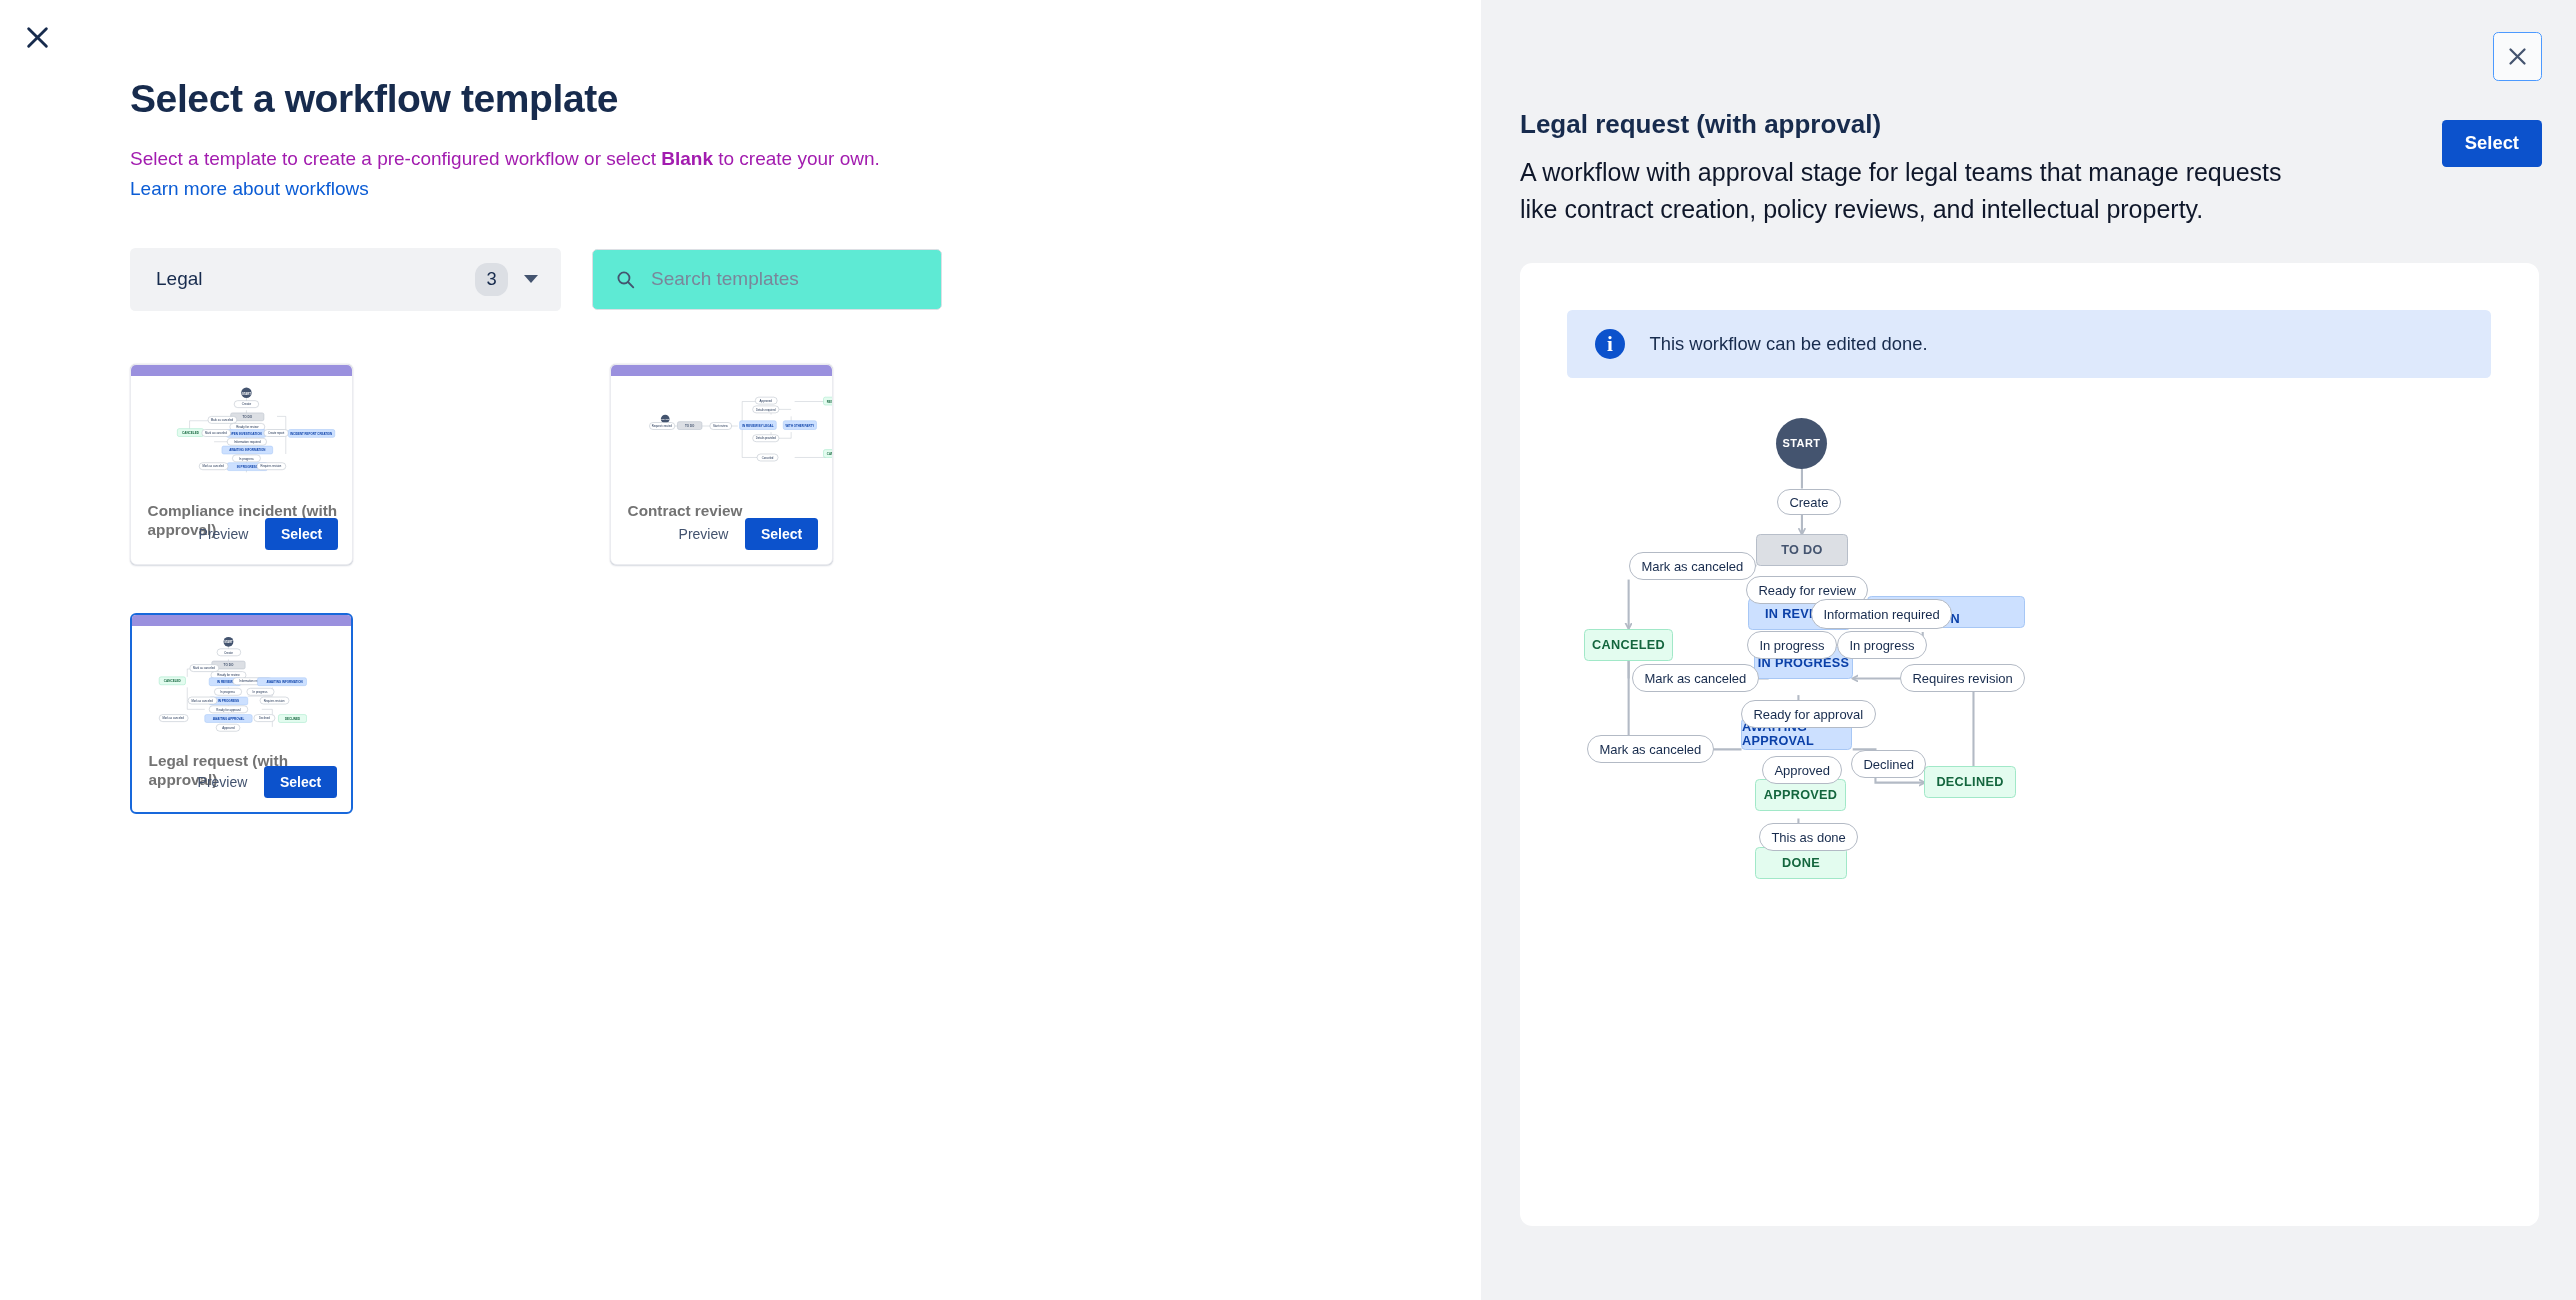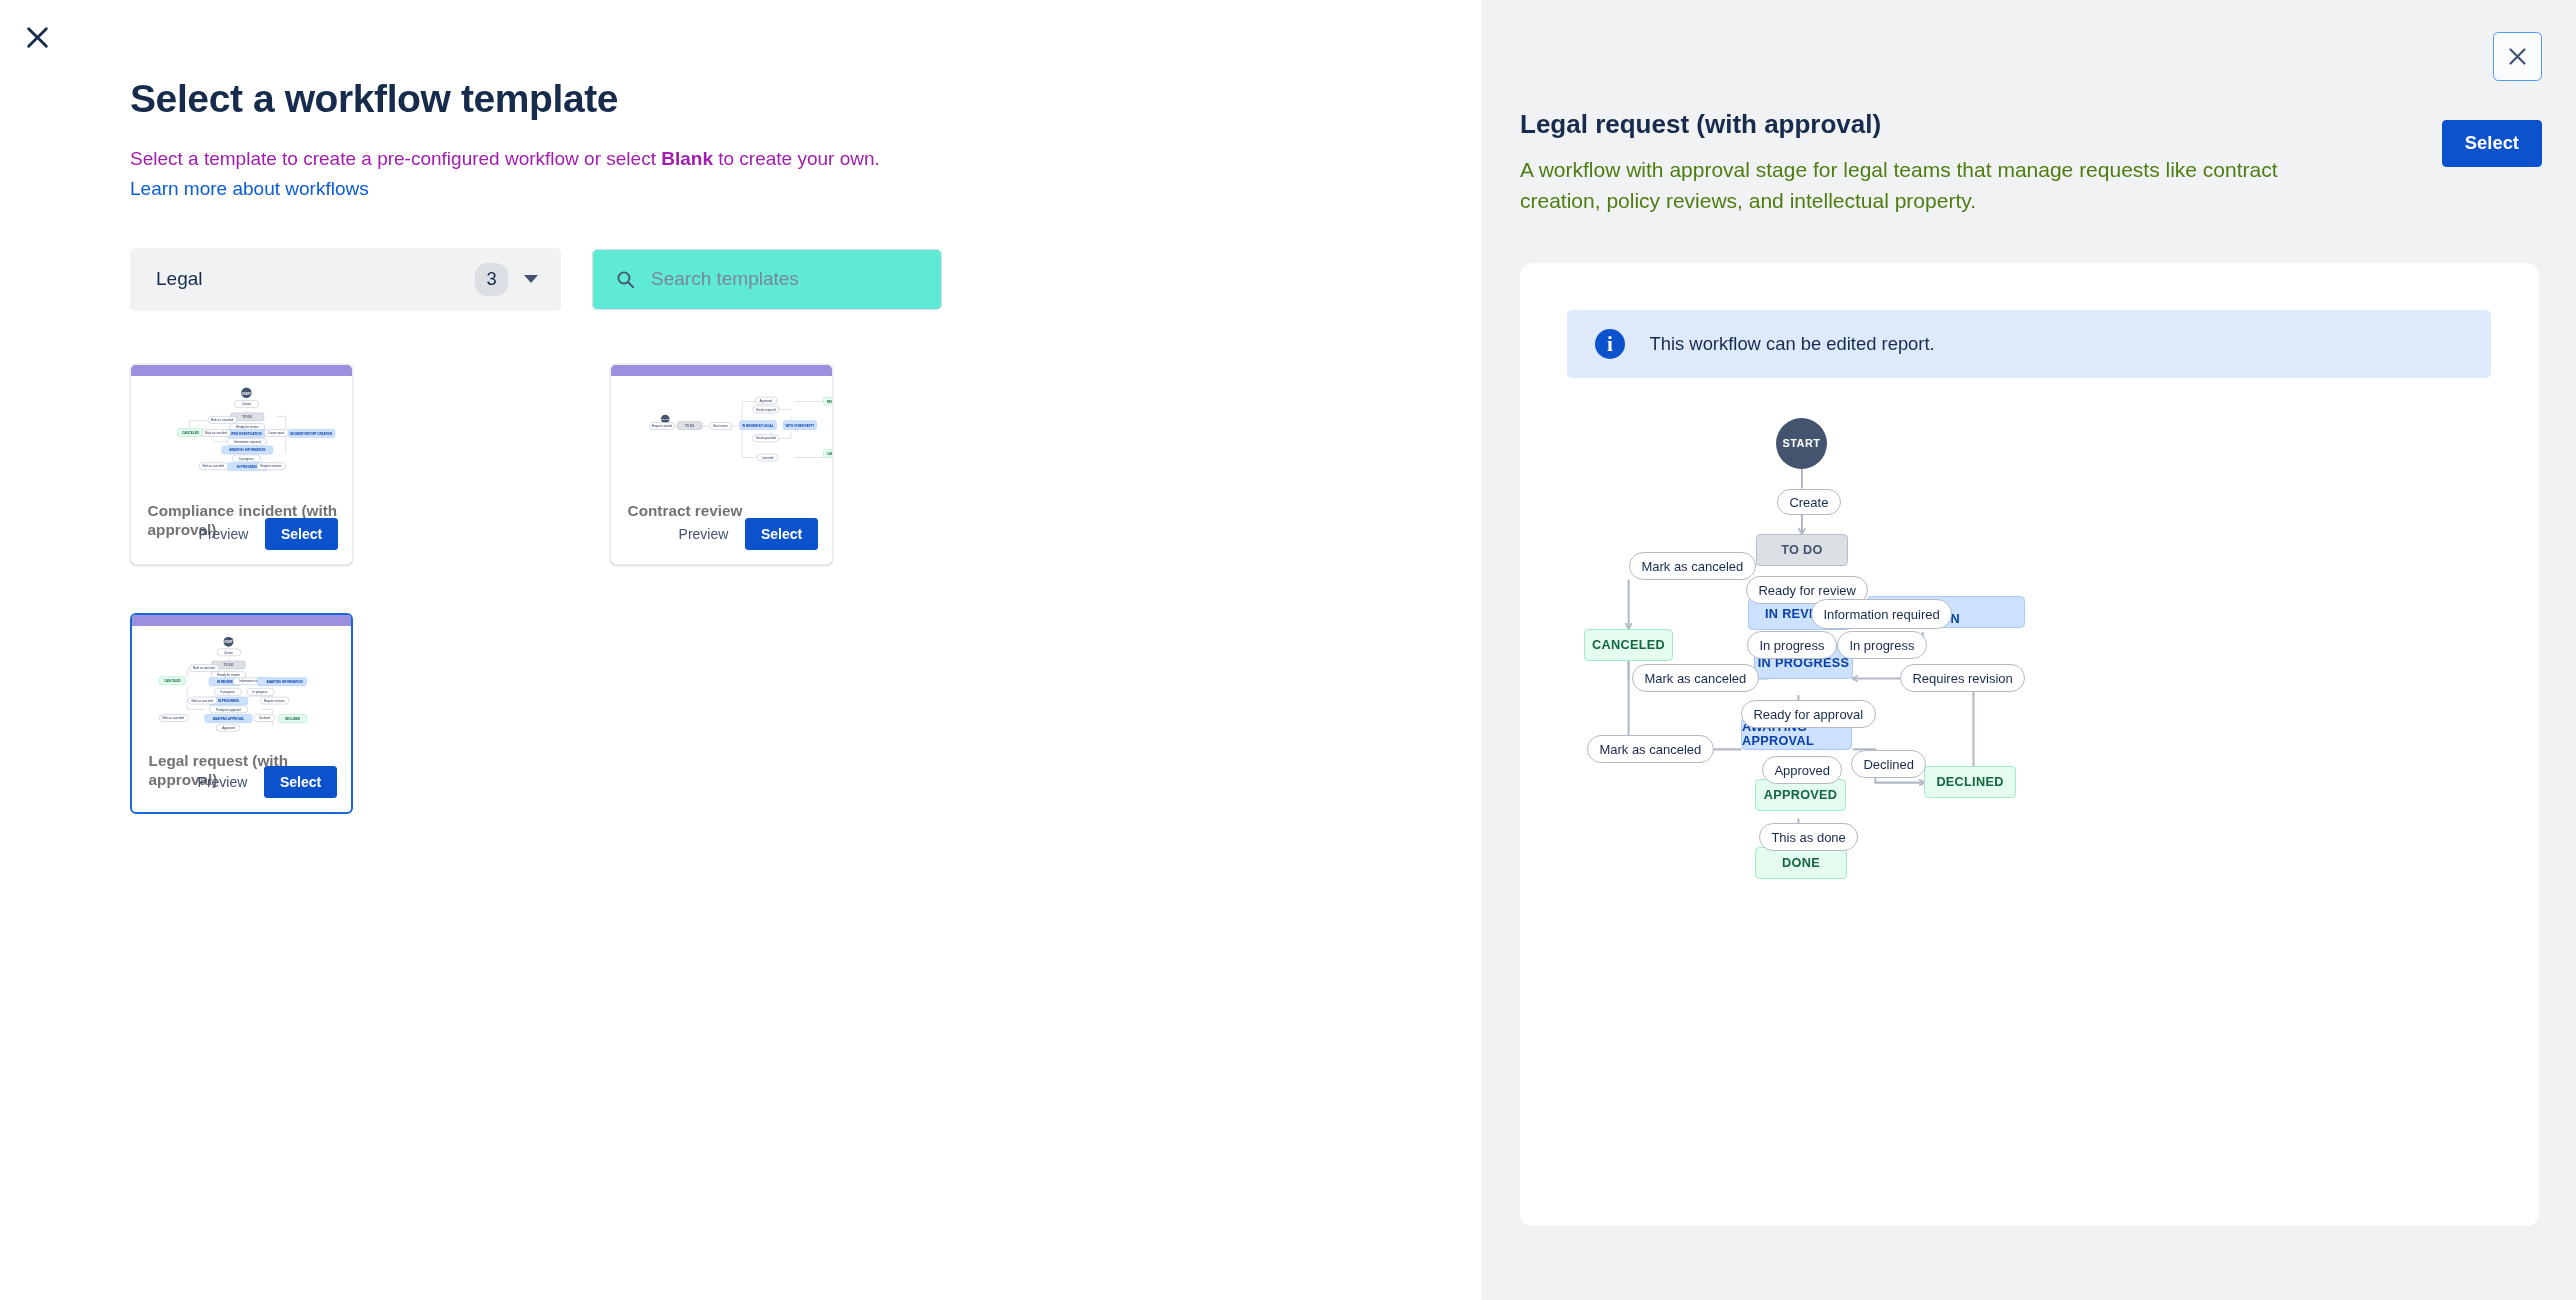--- a/index.html
+++ b/index.html
@@ -84,21 +84,21 @@
     position:absolute; left:1481px; top:0; width:1096px; height:1300px;
     background:#F1F2F4;
   }
   #panel-close {
     position:absolute; right:35px; top:32px; width:49px; height:49px;
     background:#FAFBFC; border:1.8px solid #4C9AFF; border-radius:5.3px;
     display:flex; align-items:center; justify-content:center; cursor:pointer;
   }
   #panel-head { position:absolute; left:39px; top:109px; right:39px; }
   #panel-title { font-size:26px; font-weight:700; color:#172B4D; margin:0; }
-  #panel-desc { font-size:21px; color:#4d7c0f; line-height:1.48; margin:14px 0 0 0;
+  #panel-desc { font-size:25px; color:#0f172a; line-height:1.48; margin:14px 0 0 0;
     max-width:770px; }
   #panel-select {
     position:absolute; right:35px; top:120px; background:#0C52CC; color:#fff;
     border:none; border-radius:4.4px; font-size:18.4px; font-weight:600;
     padding:12.3px 23px; cursor:pointer; font-family:"Liberation Sans", sans-serif;
   }
 
   #preview-card {
     position:absolute; left:39px; top:263px; width:1019px; height:963px;
     background:#ffffff; border-radius:12.3px;
@@ -364,21 +364,21 @@
   <div id="panel-head">
     <h2 id="panel-title">Legal request (with approval)</h2>
     <p id="panel-desc">A workflow with approval stage for legal teams that manage requests like contract creation, policy reviews, and intellectual property.</p>
   </div>
   <button id="panel-select">Select</button>
 
   <div id="preview-card">
 
     <div id="info-banner">
       <span class="info-dot">i</span>
-      <span id="info-text">This workflow can be edited report.</span>
+      <span id="info-text">This workflow can be edited done.</span>
     </div>
 
     <div id="diagram">
       <svg width="1019" height="814" viewBox="0 0 1164 930">
         <defs>
           <marker id="ah" markerWidth="9" markerHeight="9" refX="6.5" refY="4.2" orient="auto" markerUnits="userSpaceOnUse">
             <path d="M0.5,0.8 L7,4.2 L0.5,7.6" fill="none" stroke="#B3BAC5" stroke-width="2" stroke-linecap="round" stroke-linejoin="round"></path>
           </marker>
         </defs>
         <g stroke="#B3BAC5" stroke-width="2.4" fill="none">

